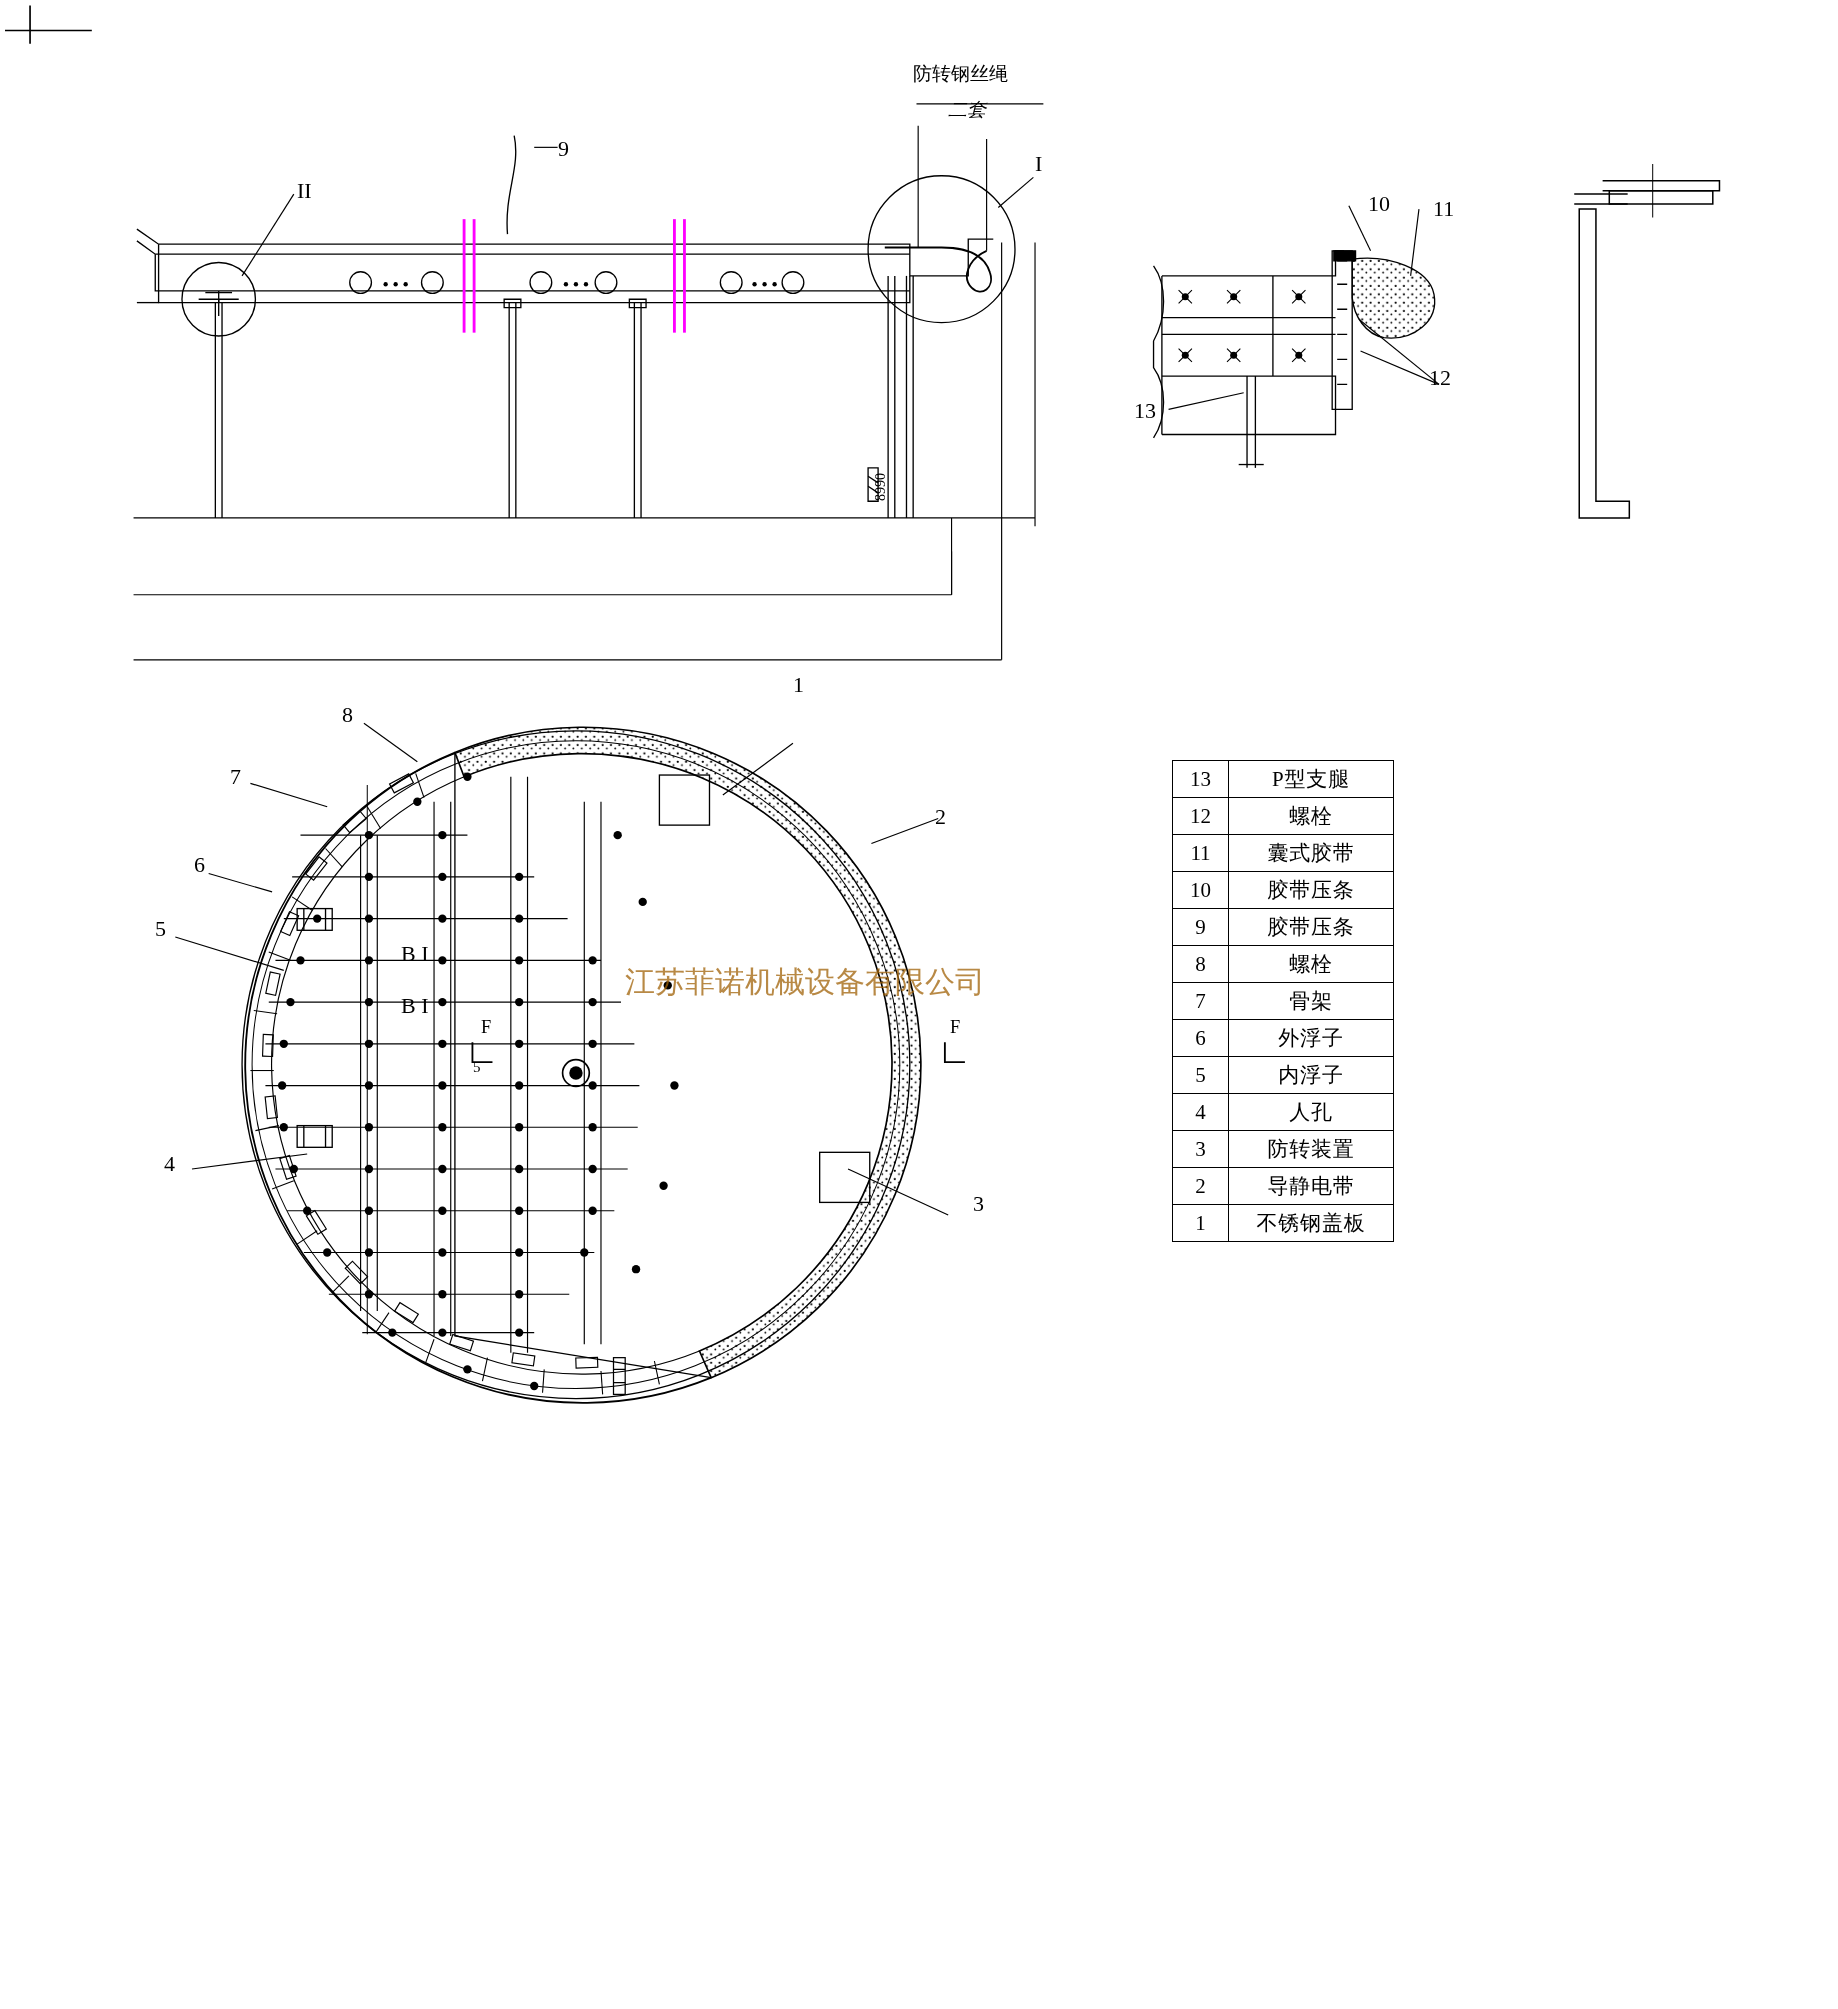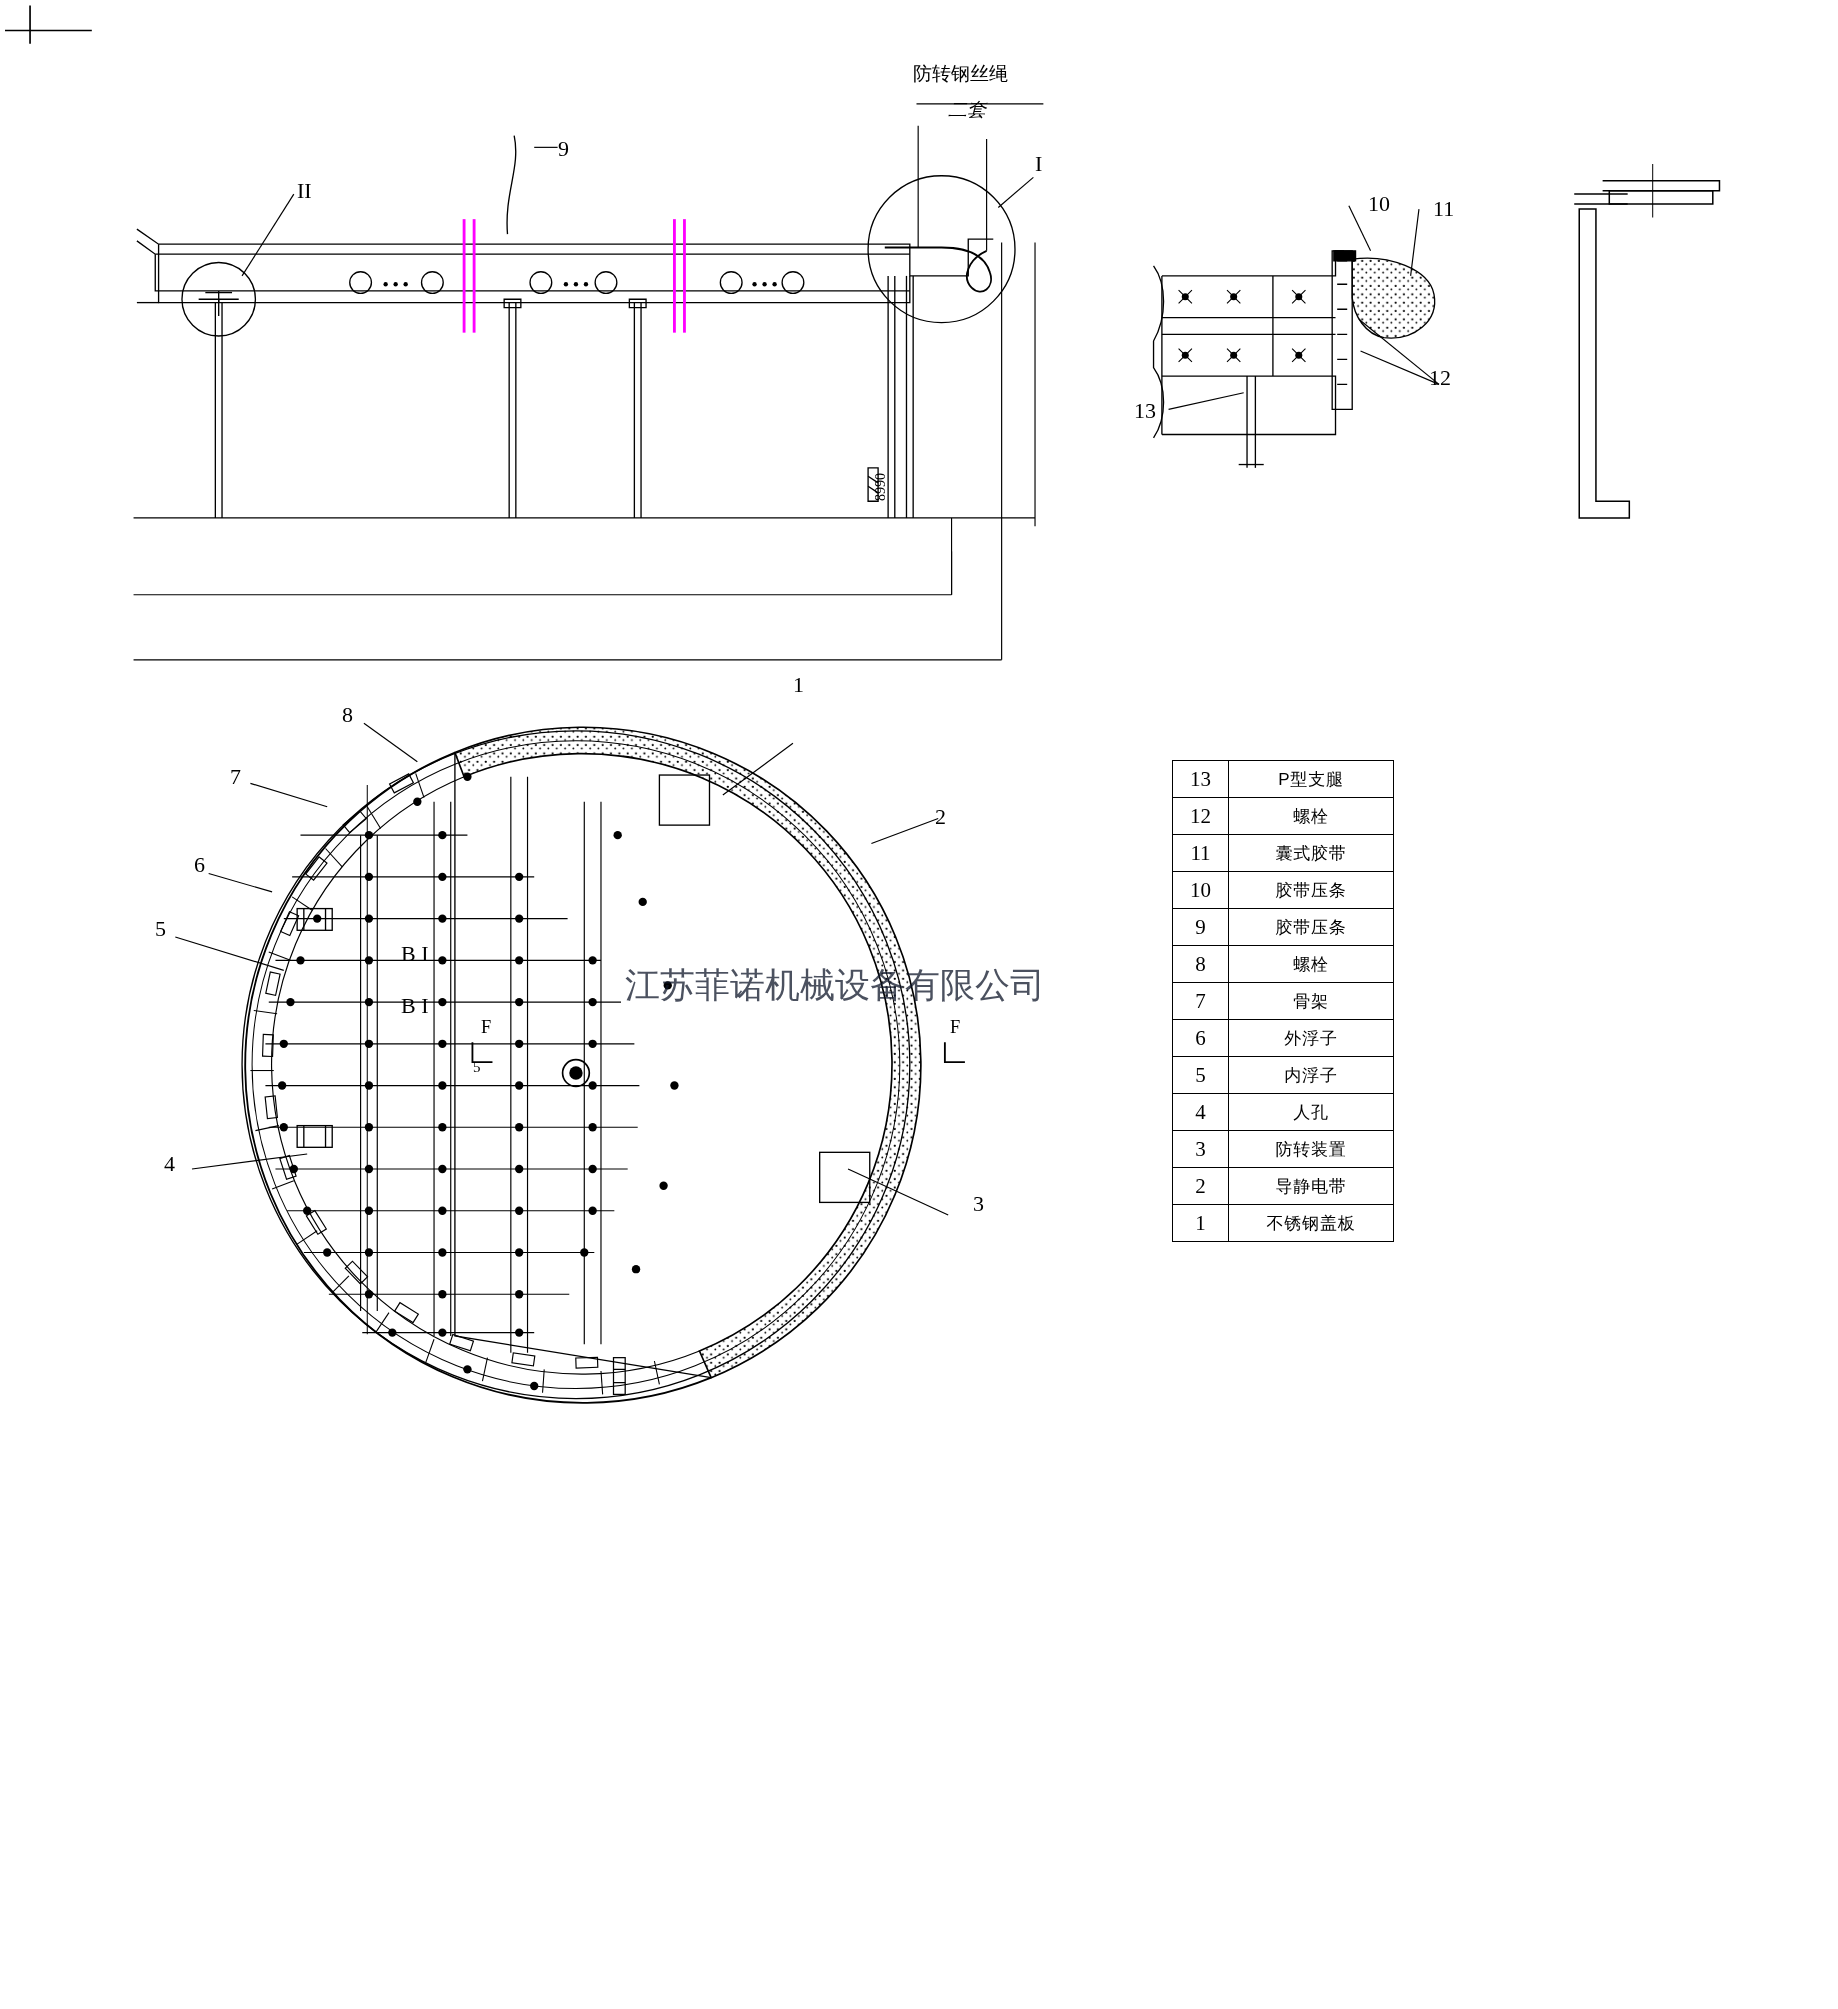--- a/index.html
+++ b/index.html
@@ -45,41 +45,41 @@
     left: 1172px;
     top: 760px;
     border-collapse: collapse;
     background: #ffffff;
   }
   #bom td {
     border: 1.3px solid #000000;
     height: 36px;
     text-align: center;
     vertical-align: middle;
-    font-family: Liberation Sans, sans-serif;
-    font-size: 17px;
+    font-family: Liberation Serif, serif;
+    font-size: 21px;
     color: #000;
     padding: 0;
   }
   #bom td.idx {
     width: 55px;
     font-family: "Liberation Serif", serif;
     font-size: 21px;
   }
   #bom td.nm {
     width: 164px;
     letter-spacing: 0.8px;
   }
   #watermark {
     position: absolute;
     left: 625px;
     top: 962px;
     font-family: Liberation Mono, monospace;
-    font-size: 35px;
-    color: #0f172a;
+    font-size: 30px;
+    color: #a16207;
     opacity: 0.75;
     white-space: nowrap;
   }
   .rot {
     display: inline-block;
     transform: rotate(-90deg);
     transform-origin: left top;
   }
 </style>
 </head>

